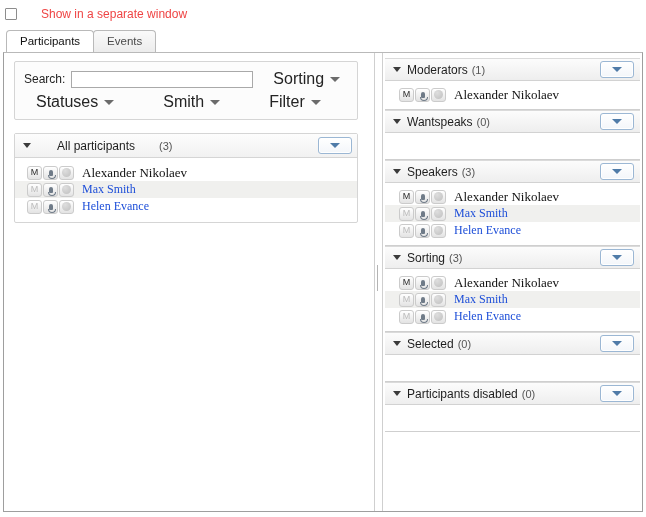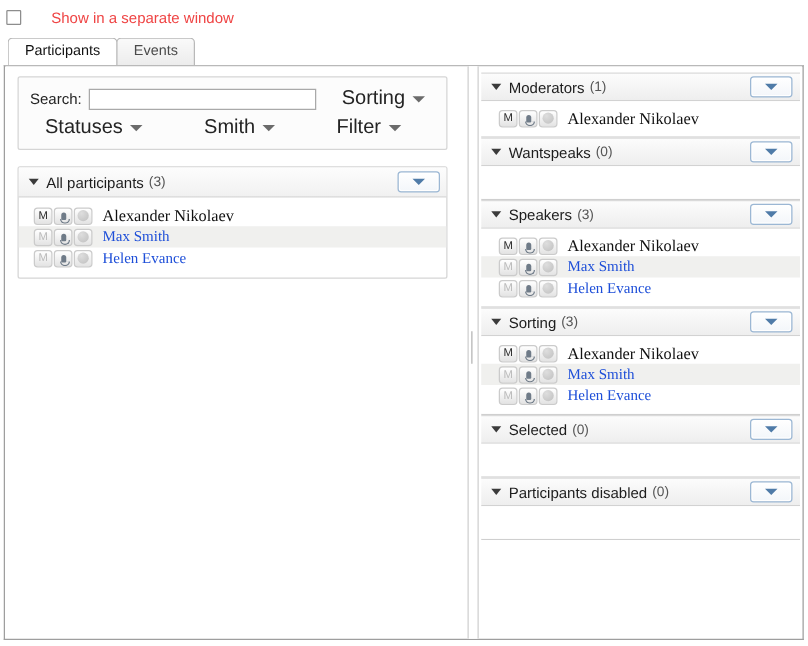--- a/index.html
+++ b/index.html
@@ -173,20 +173,21 @@
     background: #ffffff;
   }
   .group-head {
     height: 24px;
     display: flex;
     align-items: center;
     padding: 0 5px 0 8px;
     background: linear-gradient(#fdfdfd, #f1f1f1);
     border-bottom: 1px solid #d5d5d5;
     box-sizing: border-box;
+    gap: 20px;
   }
   .tri {
     width: 0; height: 0;
     border-left: 4.5px solid transparent;
     border-right: 4.5px solid transparent;
     border-top: 5px solid #3b3b3b;
     margin-right: 6px;
     flex: 0 0 auto;
   }
   .group-title {

